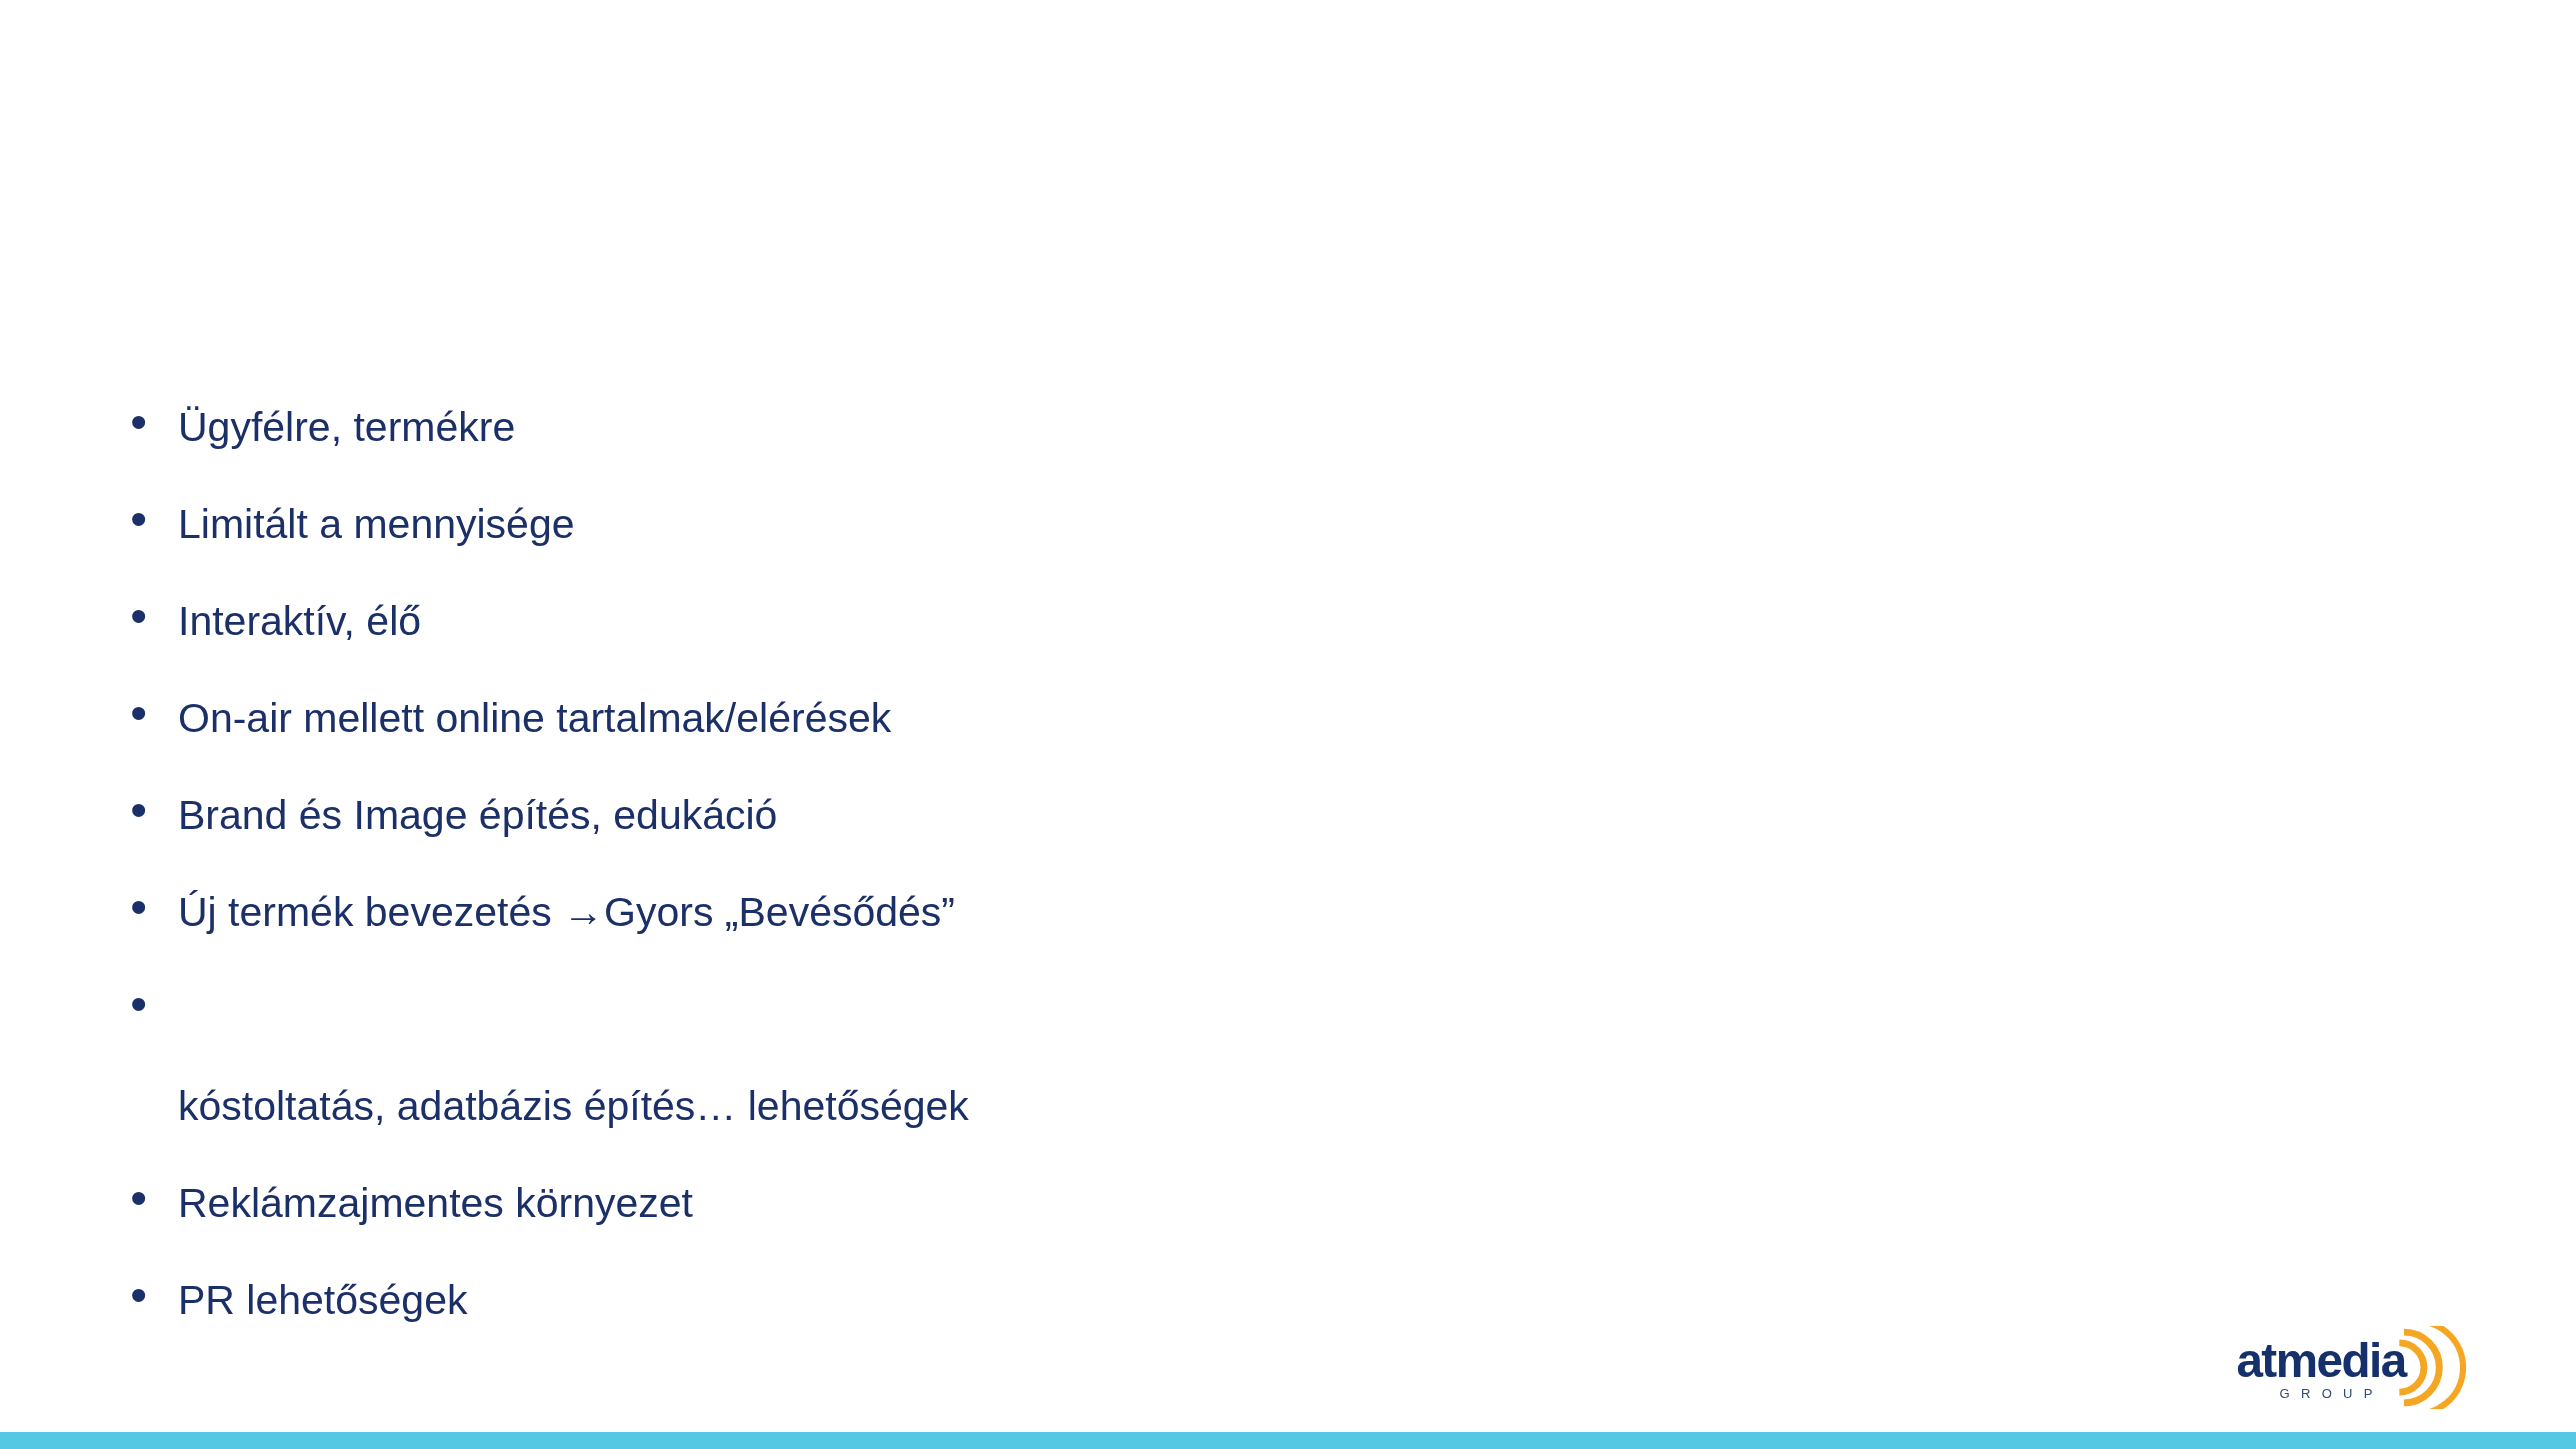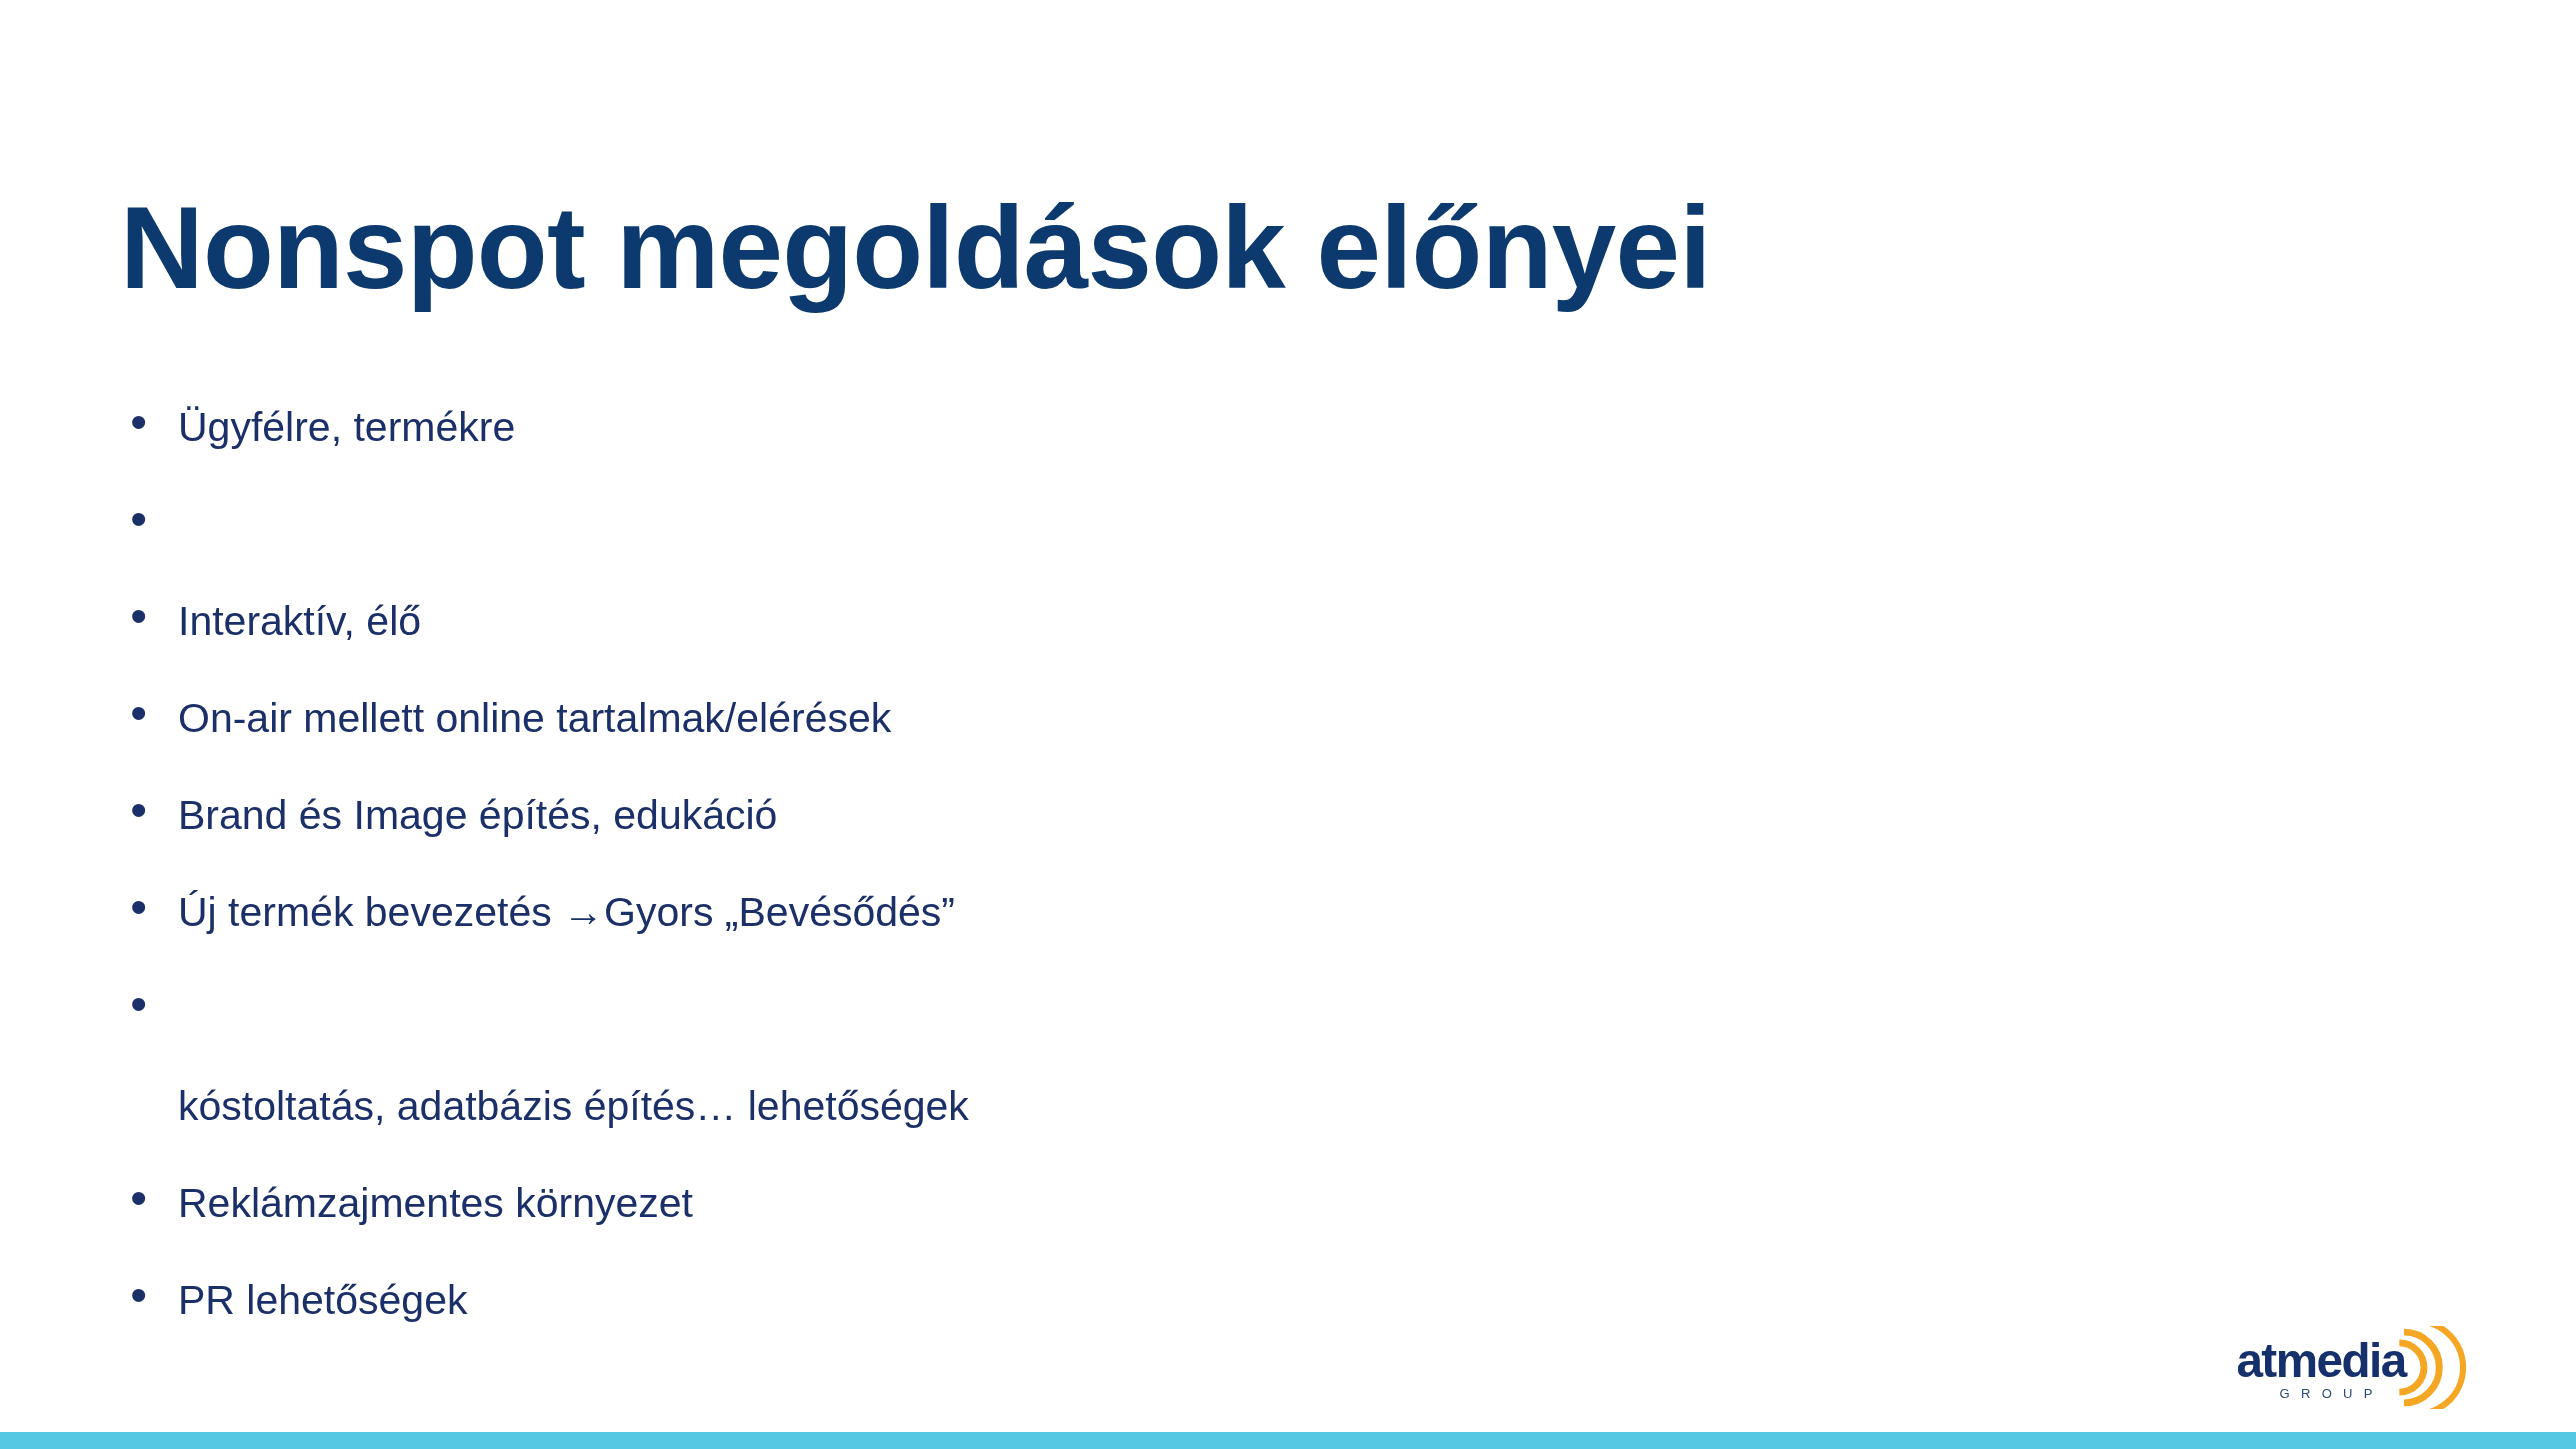--- a/index.html
+++ b/index.html
@@ -102,25 +102,24 @@
     width: 2576px;
     height: 17px;
     background: #55c8e4;
   }
 </style>
 </head>
 <body>
 
 <div class="slide">
 
-  <h1 class="slide-title">Nonspot megoldások előnyei</h1>
 
   <ul class="bullet-list" id="bullet-list">
       <li class="bullet-row"><span class="bullet-marker">•</span><span class="bullet-text">Ügyfélre, termékre</span></li>
-      <li class="bullet-row"><span class="bullet-marker">•</span></li>
+      <li class="bullet-row"><span class="bullet-marker">•</span><span class="bullet-text">Limitált a mennyisége</span></li>
       <li class="bullet-row"><span class="bullet-marker">•</span><span class="bullet-text">Interaktív, élő</span></li>
       <li class="bullet-row"><span class="bullet-marker">•</span><span class="bullet-text">On-air mellett online tartalmak/elérések</span></li>
       <li class="bullet-row"><span class="bullet-marker">•</span><span class="bullet-text">Brand és Image építés, edukáció</span></li>
       <li class="bullet-row"><span class="bullet-marker">•</span><span class="bullet-text">Új termék bevezetés →Gyors „Bevésődés”</span></li>
       <li class="bullet-row"><span class="bullet-marker">•</span></li>
       <li class="bullet-row continuation"><span class="bullet-text">kóstoltatás, adatbázis építés… lehetőségek</span></li>
       <li class="bullet-row"><span class="bullet-marker">•</span><span class="bullet-text">Reklámzajmentes környezet</span></li>
       <li class="bullet-row"><span class="bullet-marker">•</span><span class="bullet-text">PR lehetőségek</span></li>
     </ul>
 

